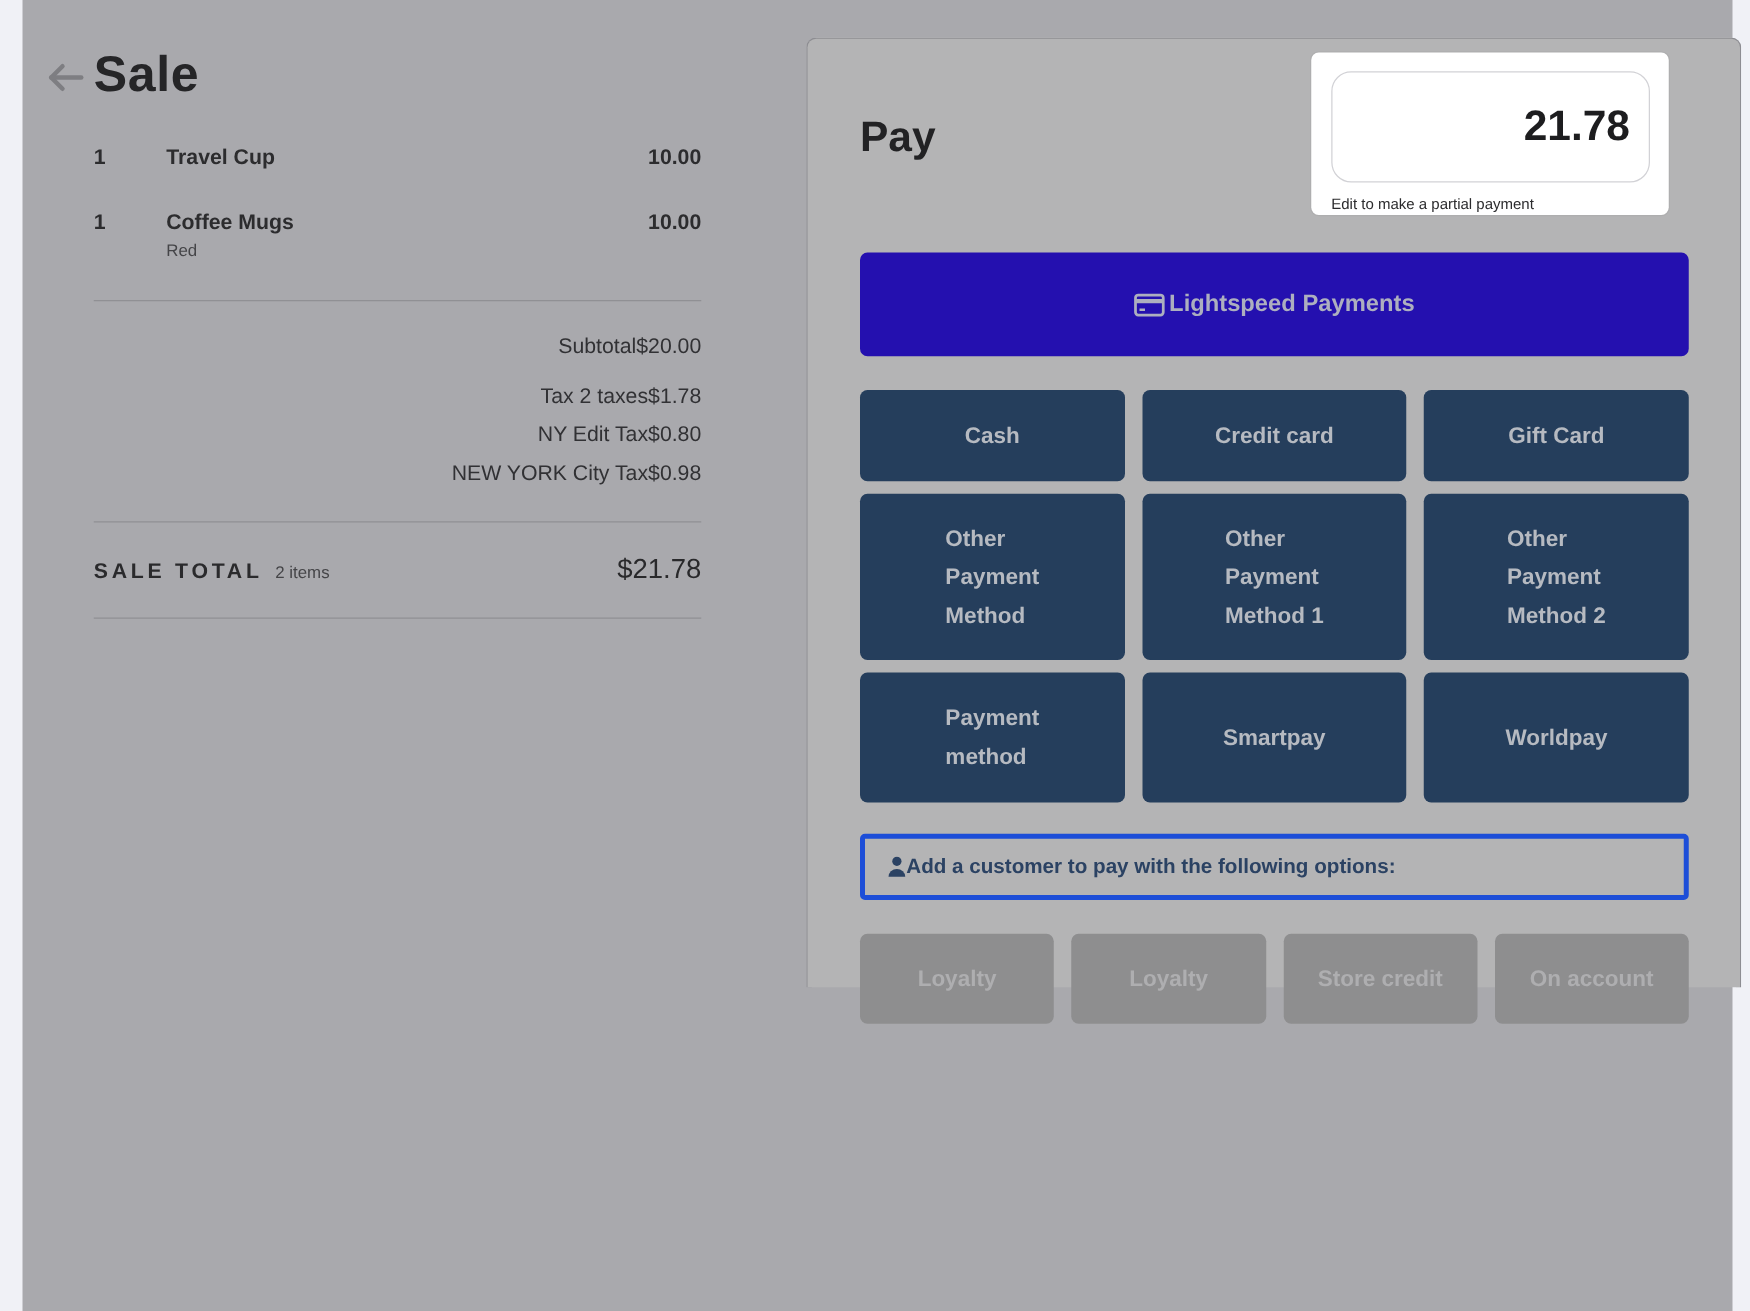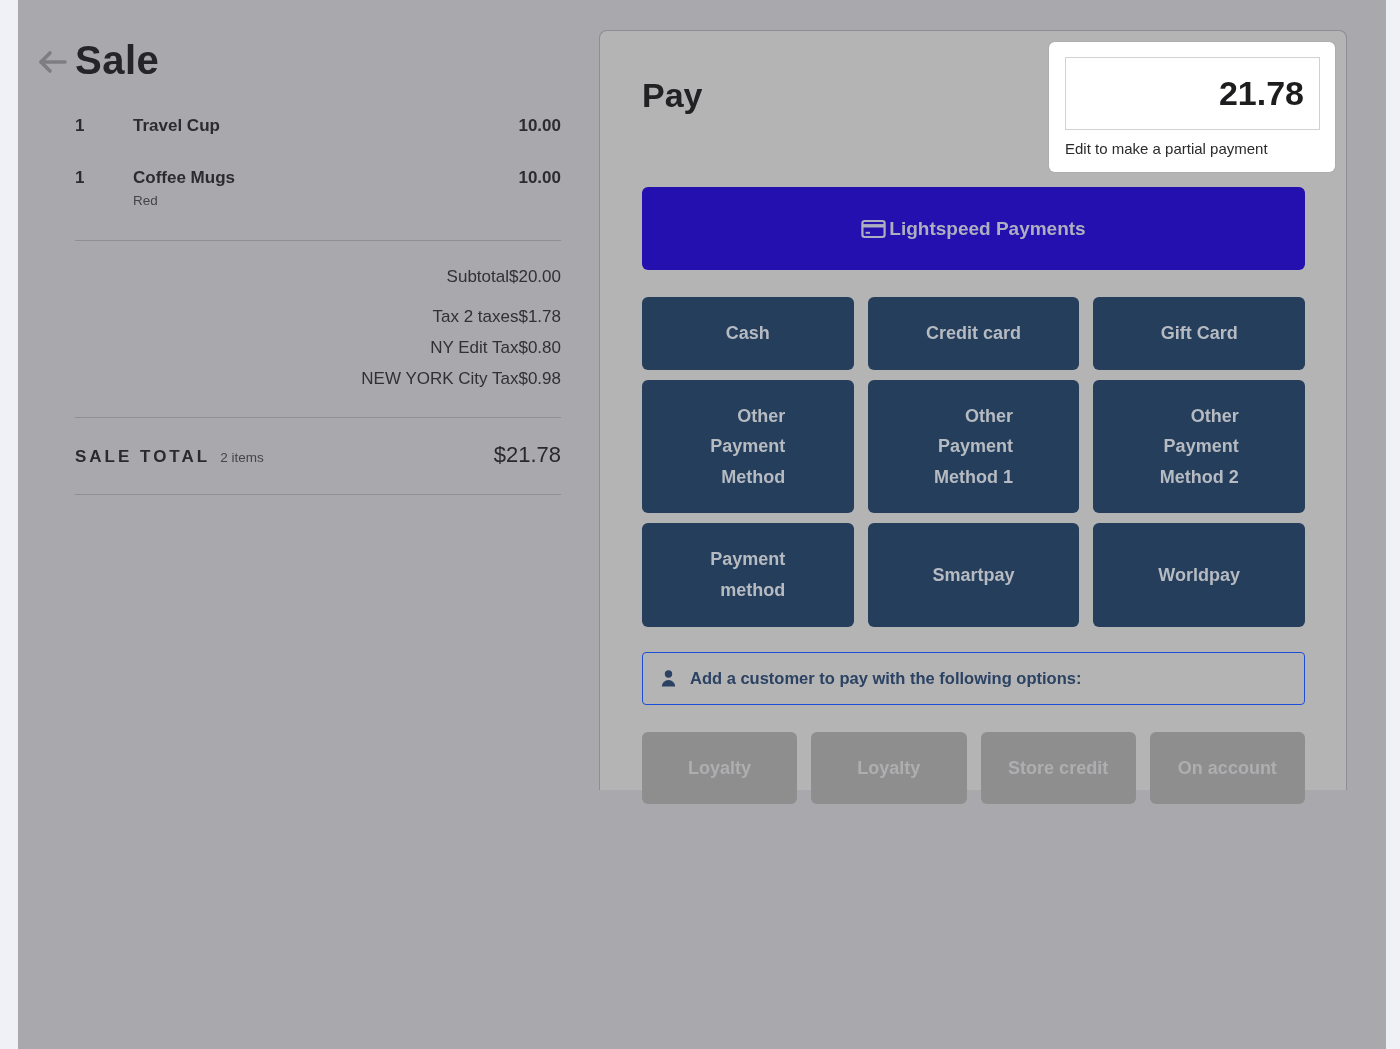--- a/index.html
+++ b/index.html
@@ -59,27 +59,27 @@
   .total-label {
     font-size: 17px; font-weight: 800; letter-spacing: 3px; color: #2a2a2c;
   }
   .total-items { font-size: 13.5px; color: #454548; }
   .total-amount { font-size: 22px; color: #29292b; }
   .mt28 { margin-top: 28px; }
   .mt26 { margin-top: 26px; }
 
   
   .pay-panel {
-    position: absolute; left: 581px; top: 30px;
+    position: absolute; left: 627px; top: 30px;
     width: 748px; height: 760px;
     background: #b4b4b5;
     border: 1px solid rgba(110,110,118,0.55);
     border-bottom: none;
     border-radius: 8px 8px 0 0;
-    padding: 0 41px 0 42px;
+    padding: 15px 41px 0 42px;
   }
   .pay-title {
     margin-top: 45px;
     font-size: 34px; font-weight: 800; color: #222224;
   }
   .primary-btn {
     margin-top: 72px;
     width: 100%; height: 83px;
     background: #2410af;
     border: none; border-radius: 6px;
@@ -96,29 +96,29 @@
     align-items: stretch;
   }
   .pm-btn {
     background: #253e5c;
     border: none; border-radius: 6px;
     color: #b6bac1;
     font-family: "Liberation Sans", sans-serif;
     font-size: 18px; font-weight: 700; line-height: 1.7;
     padding: 21px 10px;
     display: flex; align-items: center; justify-content: center;
-    text-align: right;
+    text-align: left;
     cursor: pointer;
   }
   .pm-btn span { white-space: pre-line; }
   .customer-box {
     margin-top: 25px;
     width: 100%; height: 53px;
-    border: 1px solid #1d4ed8; border-radius: 4px;
-    display: flex; align-items: center; gap: 14px;
+    border: 4px solid #1d4ed8; border-radius: 4px;
+    display: flex; align-items: center; 
     padding: 0 18px;
     color: #2b4263;
   }
   .customer-box .prompt { font-size: 16.5px; font-weight: 600; }
   .disabled-grid {
     margin-top: 27px;
     display: grid; grid-template-columns: repeat(4, 1fr);
     column-gap: 14px; row-gap: 12px;
   }
   .pm-btn.disabled {
@@ -130,32 +130,32 @@
   
   .spotlight {
     position: absolute; left: 1031px; top: 42px;
     width: 286px; height: 130px;
     background: #ffffff;
     border-radius: 6px;
     padding: 15px 15px 0 16px;
     box-shadow: 0 0 0 1px rgba(0,0,0,0.03);
   }
   .amount-input {
-    width: 100%; height: 73px;
-    border: 1px solid #d2d2d6; border-radius: 0;
+    width: 100%; height: 89px;
+    border: 1px solid #d2d2d6; border-radius: 16px;
     background: #ffffff;
     text-align: right;
     padding: 0 15px;
     font-family: "Liberation Sans", sans-serif;
     font-size: 34px; font-weight: 700; color: #1d1d1f;
     outline: none;
   }
   .amount-hint {
     margin-top: 10px;
-    font-size: 15px; color: #2b2b2d;
+    font-size: 12px; color: #2b2b2d;
   }
 </style>
 </head>
 <body>
 
 <div class="app-dim">
 
   <div class="sale-panel">
     <div class="back-arrow">
       <svg width="32" height="32" viewBox="0 0 32 32" fill="none" stroke="currentColor" stroke-width="3.6" stroke-linecap="round" stroke-linejoin="round">

